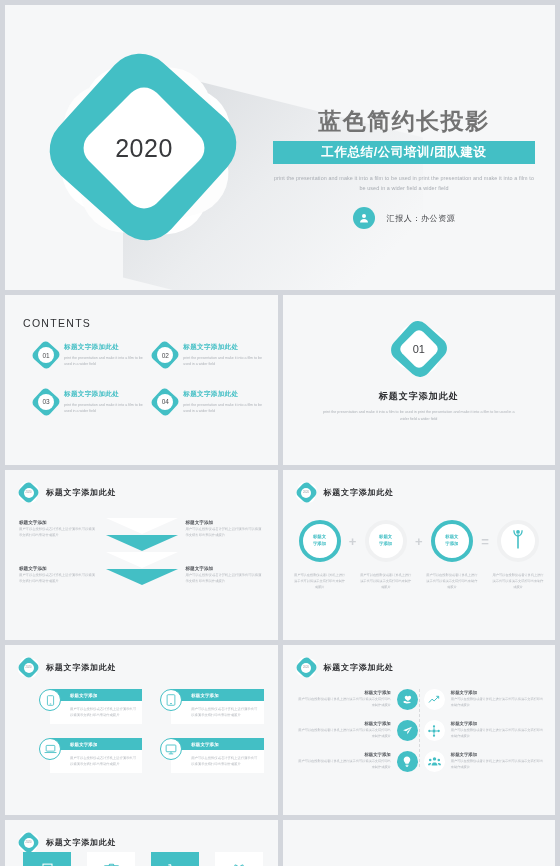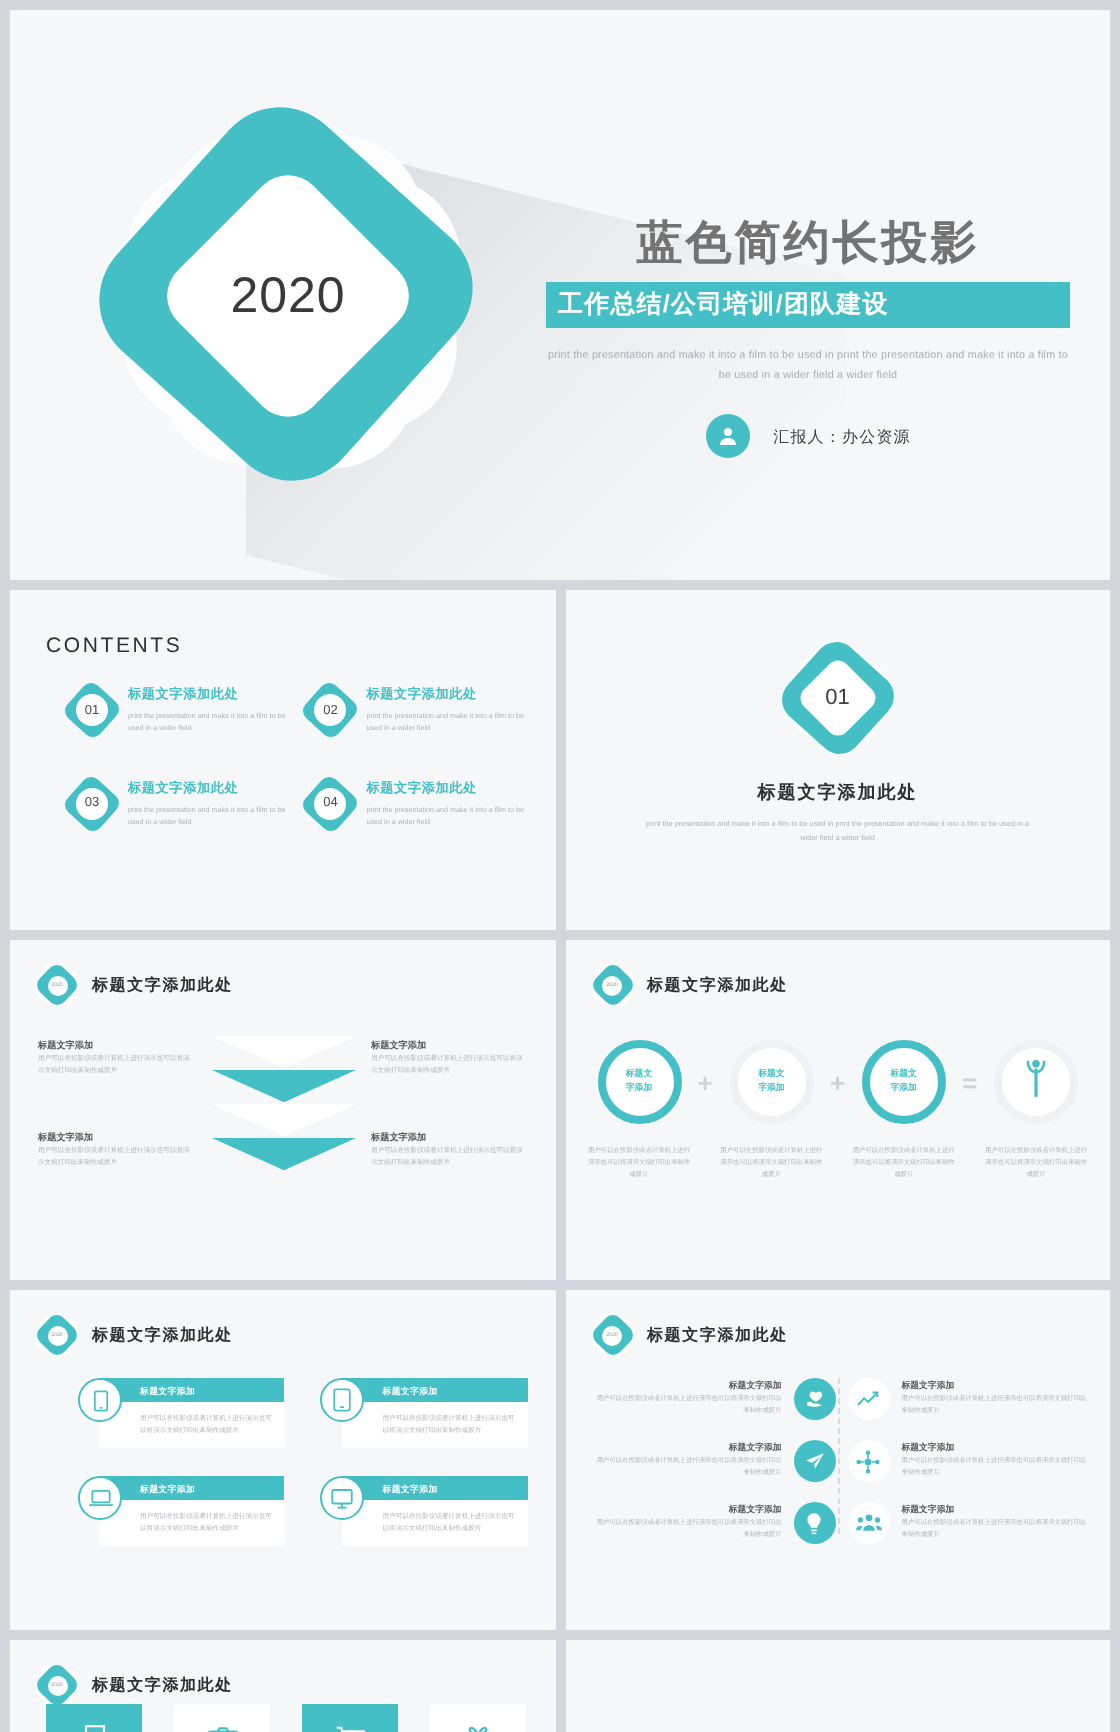--- a/index.html
+++ b/index.html
@@ -56,21 +56,21 @@
     transform: skewY(14deg);
   }
   .cover-right { position: absolute; left: 268px; top: 104px; width: 262px; }
   .cover-title {
     font-size: 23px; font-weight: 700; color: #737373; letter-spacing: 1.5px;
     text-align: center; line-height: 1.1;
   }
   .cover-sub {
     margin-top: 7px; background: #43bfc5; color: #ffffff;
     font-size: 12.5px; font-weight: 700; letter-spacing: .6px;
-    text-align: left; padding: 3px 6px;
+    text-align: center; padding: 3px 6px;
   }
   .cover-para {
     margin-top: 9px; font-size: 5.4px; color: #a9adb3; line-height: 1.85;
     text-align: center; letter-spacing: .1px;
   }
   .cover-author {
     margin-top: 14px; display: flex; align-items: center; justify-content: center; gap: 12px;
   }
   .avatar {
     width: 22px; height: 22px; border-radius: 50%; background: #43bfc5;

